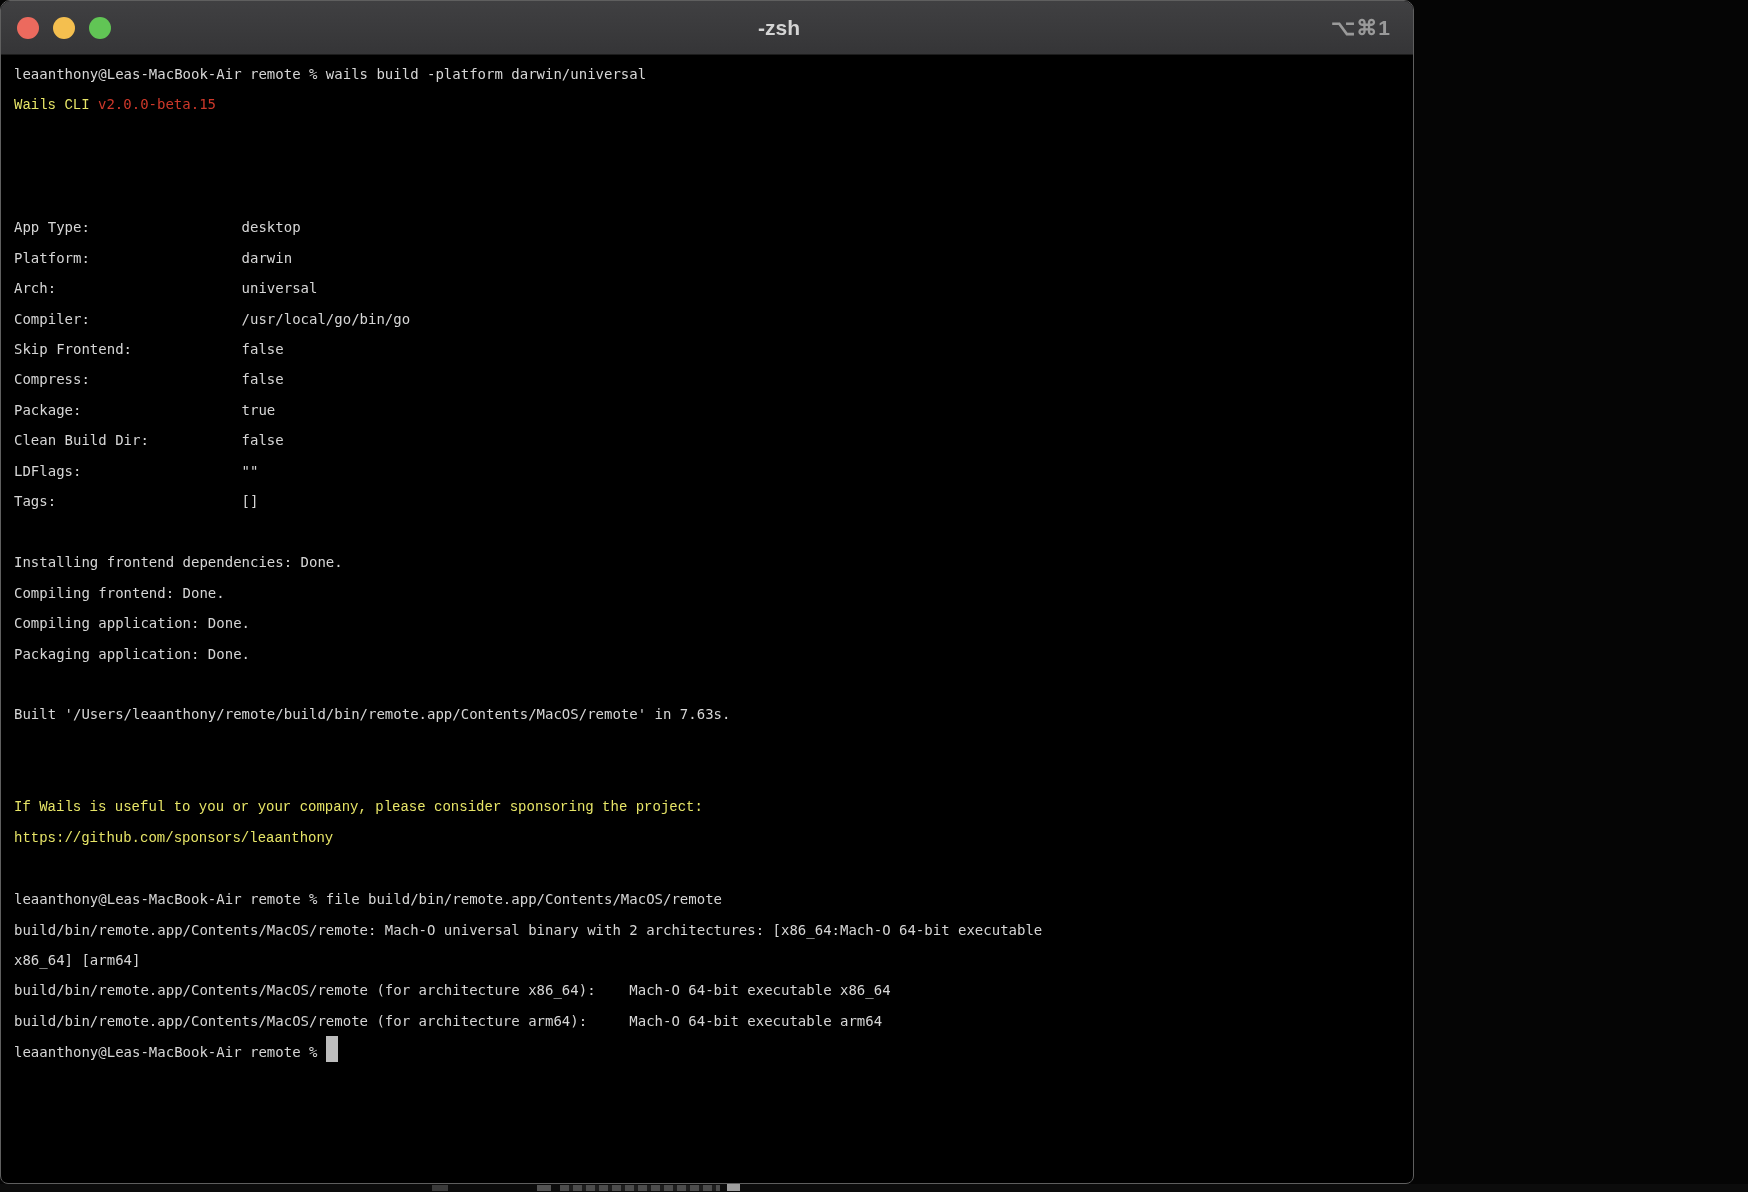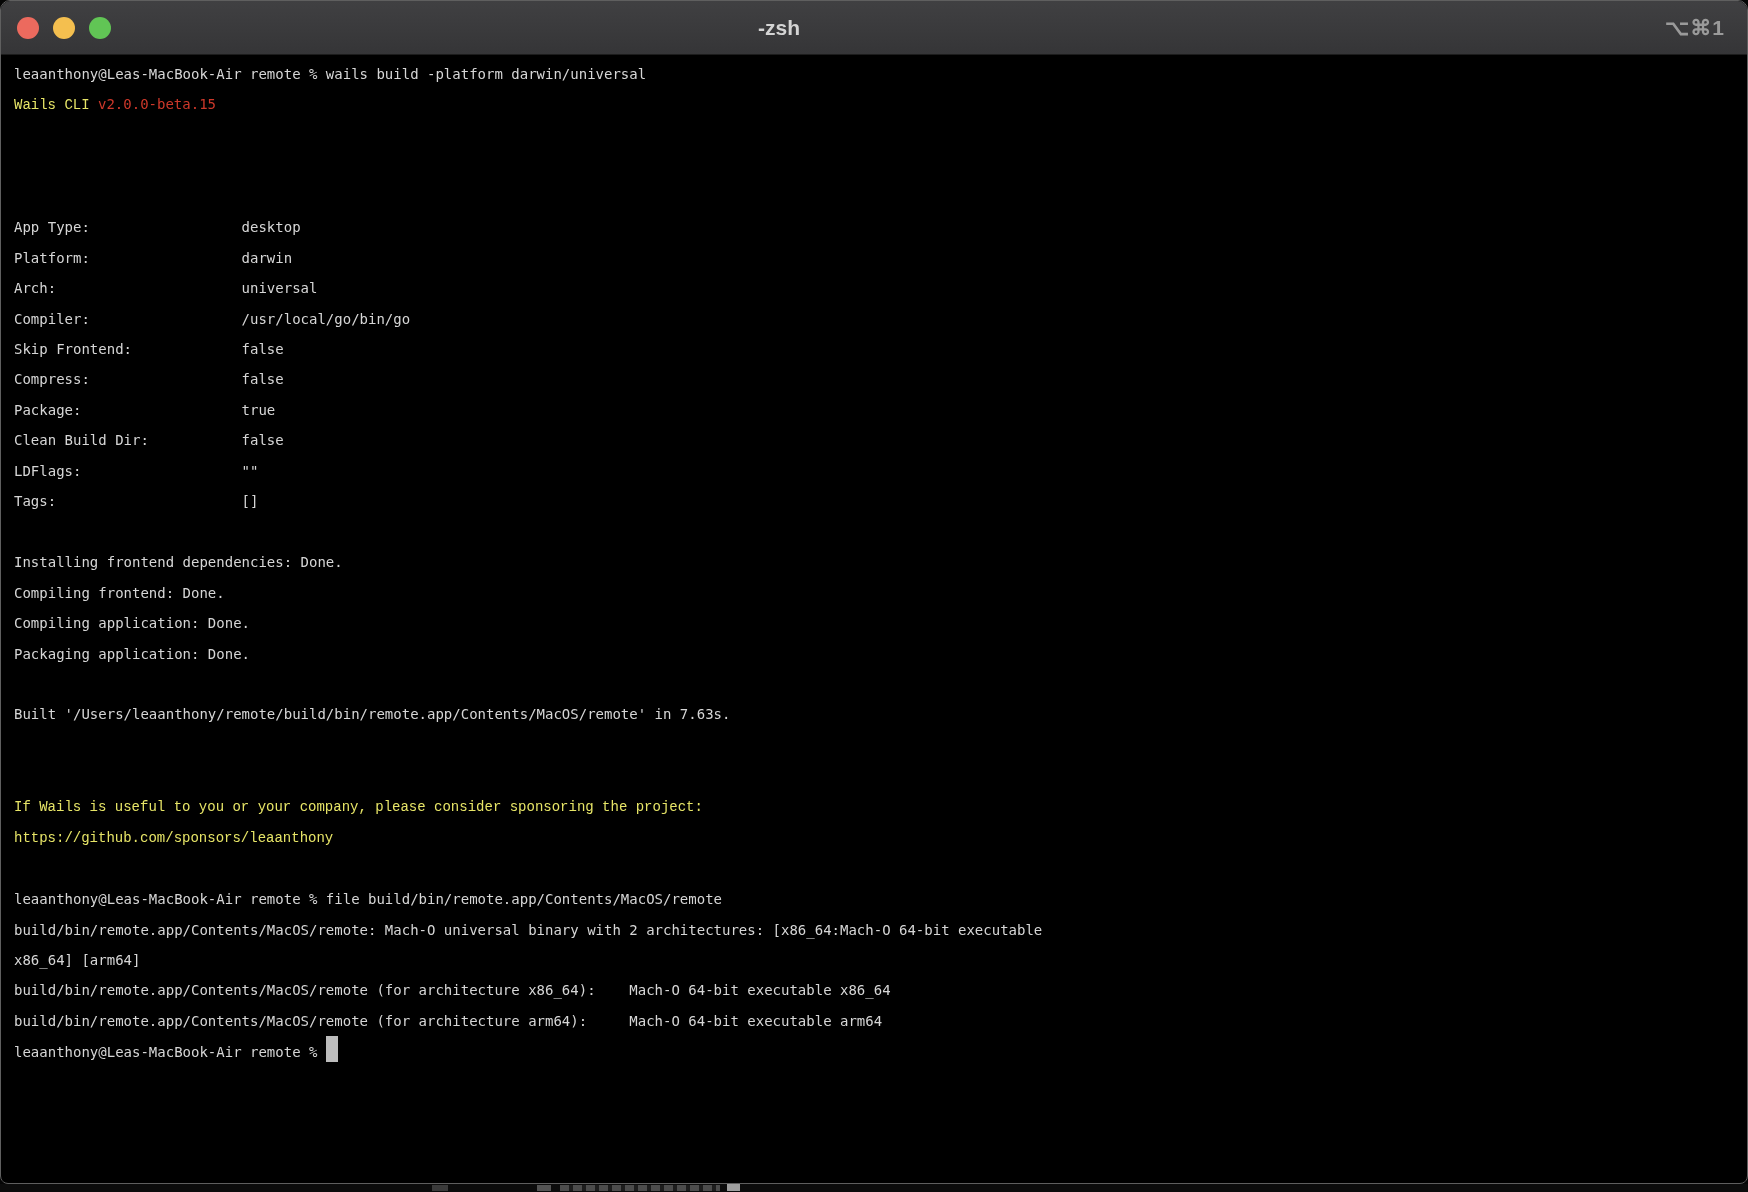--- a/index.html
+++ b/index.html
@@ -6,21 +6,21 @@
   body {
     width:1748px; height:1192px;
     background:#050505;
     position:relative; overflow:hidden;
     font-family:"Liberation Sans", sans-serif;
   }
 
   
   .window {
     position:absolute; left:0; top:0;
-    width:1748px; height:1184px;
+    width:1414px; height:1184px;
     box-sizing:border-box;
     border:1px solid #5f5f5f;
     border-radius:10px 10px 8px 8px;
     overflow:hidden;
     background:var(--bg,#000);
   }
   .titlebar {
     height:53px;
     background:linear-gradient(#404042,#353537);
     border-bottom:1px solid #1c1c1c;

